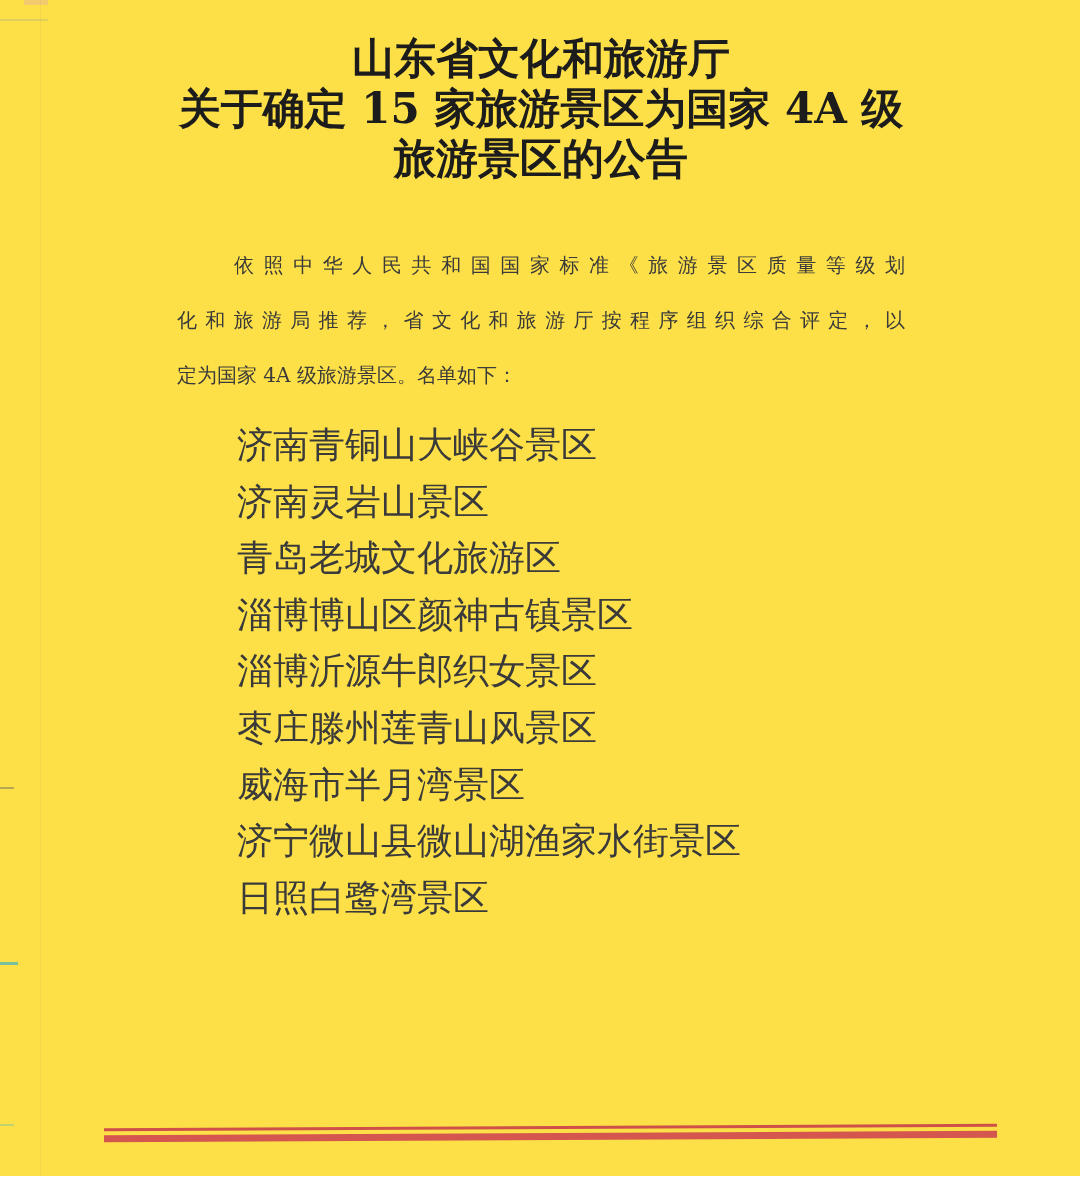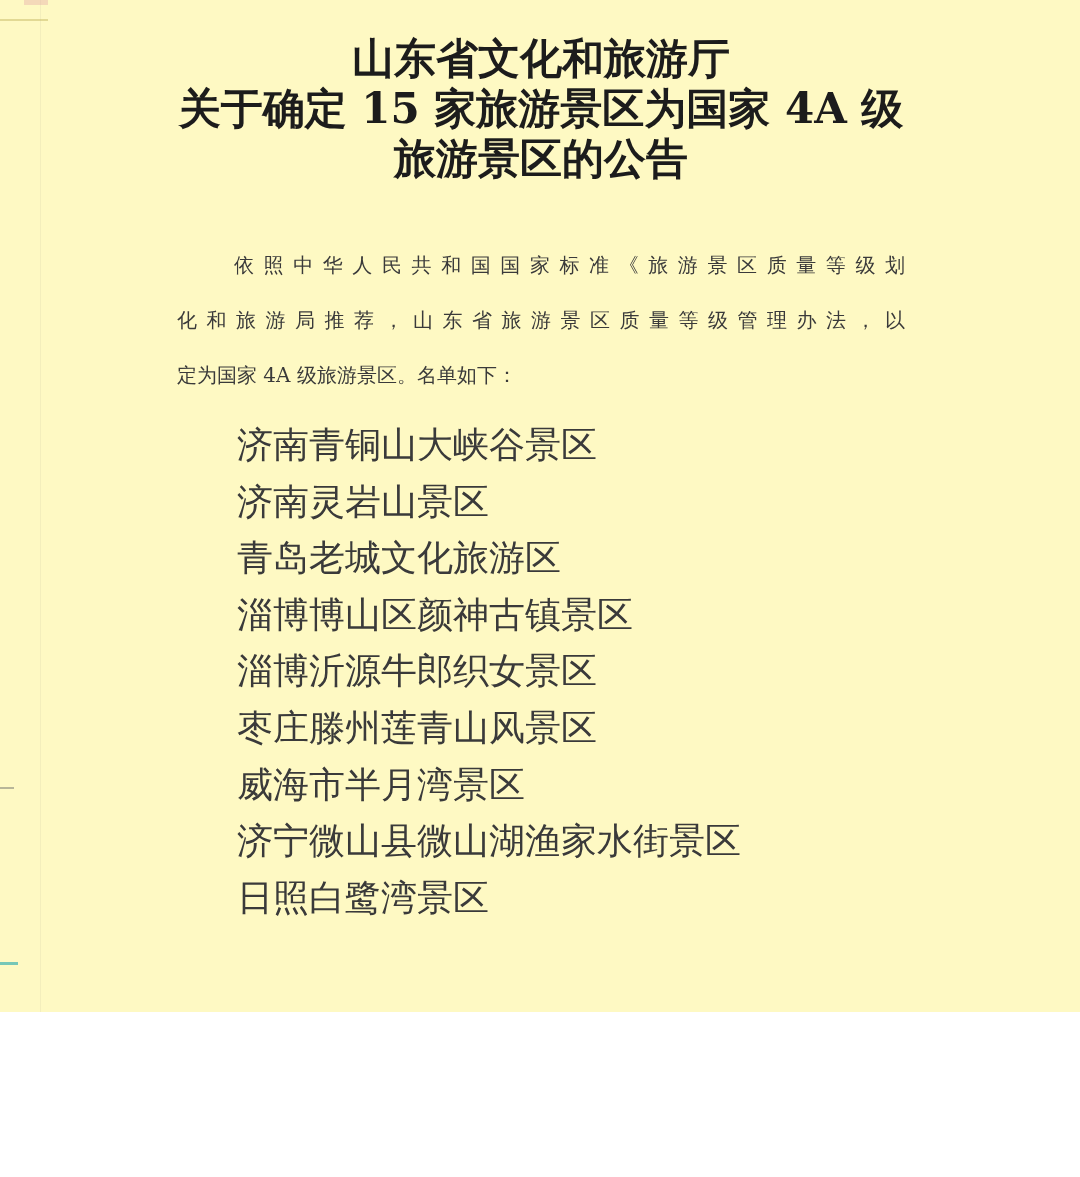--- a/index.html
+++ b/index.html
@@ -3,22 +3,22 @@
 <meta charset="utf-8">
 <style>
   html, body {
     margin: 0;
     padding: 0;
     background: #ffffff;
   }
   .page {
     position: relative;
     width: 1080px;
-    height: 1012px;
-    background: #fef9c3;
+    height: 1176px;
+    background: #fde047;
     overflow: hidden;
     font-family: "DejaVu Serif", "Liberation Serif", serif;
   }
   .content {
     position: relative;
     padding-top: 34px;
     margin-left: 177px;
     width: 728px;
   }
   .doc-title {
@@ -90,21 +90,21 @@
   <div class="content">
 
     <div class="doc-title">
       <div class="title-line">山东省文化和旅游厅</div>
       <div class="title-line">关于确定 15 家旅游景区为国家 4A 级</div>
       <div class="title-line">旅游景区的公告</div>
     </div>
 
     <div class="paragraph">
       <div class="para-line first">依照中华人民共和国国家标准《旅游景区质量等级划</div>
-      <div class="para-line">化和旅游局推荐，山东省旅游景区质量等级管理办法，以</div>
+      <div class="para-line">化和旅游局推荐，省文化和旅游厅按程序组织综合评定，以</div>
       <div class="para-line last">定为国家 4A 级旅游景区。名单如下：</div>
     </div>
 
     <ul class="scenic-list">
       <li>济南青铜山大峡谷景区</li>
       <li>济南灵岩山景区</li>
       <li>青岛老城文化旅游区</li>
       <li>淄博博山区颜神古镇景区</li>
       <li>淄博沂源牛郎织女景区</li>
       <li>枣庄滕州莲青山风景区</li>

